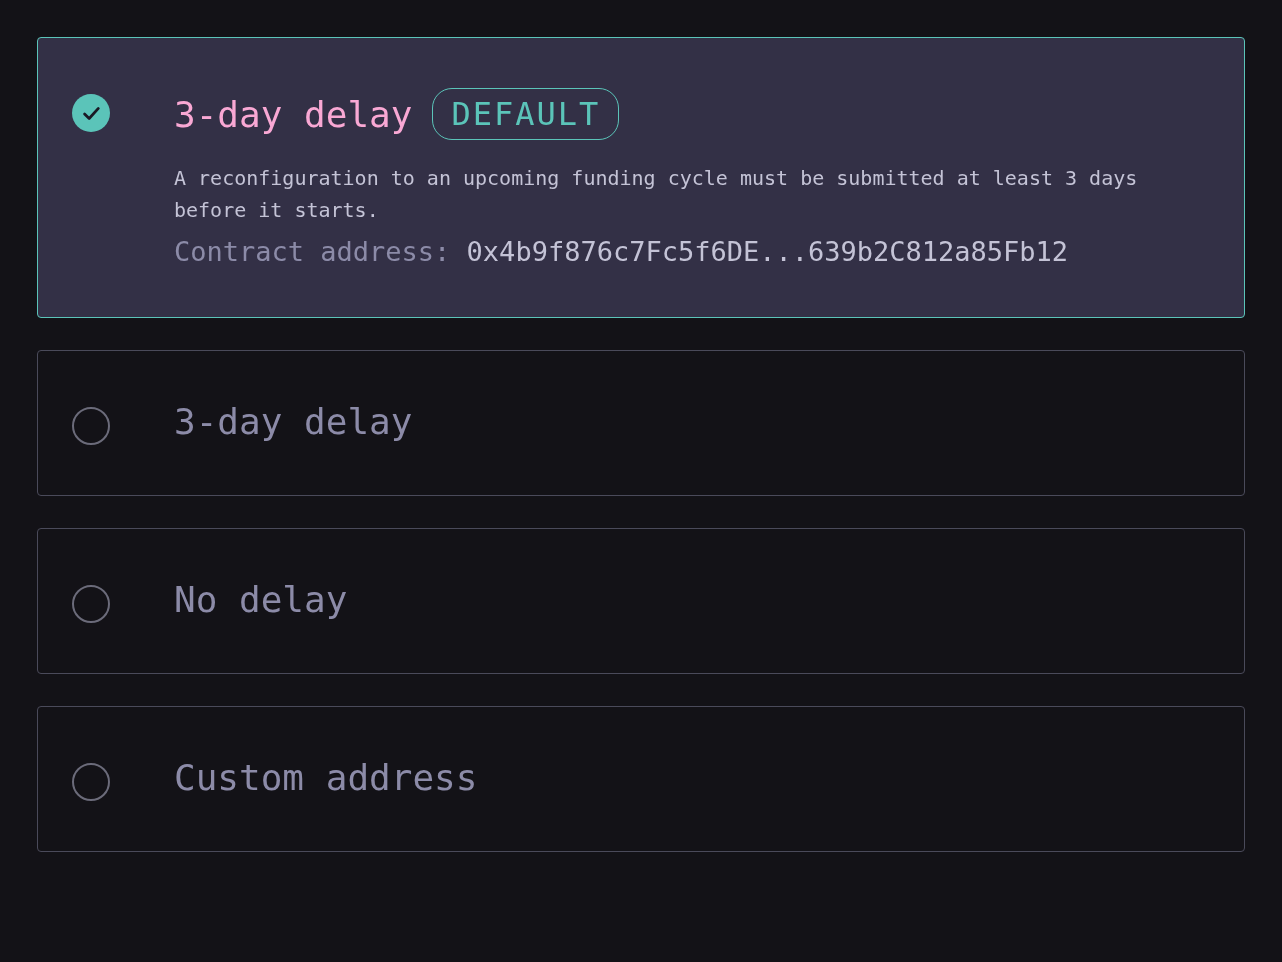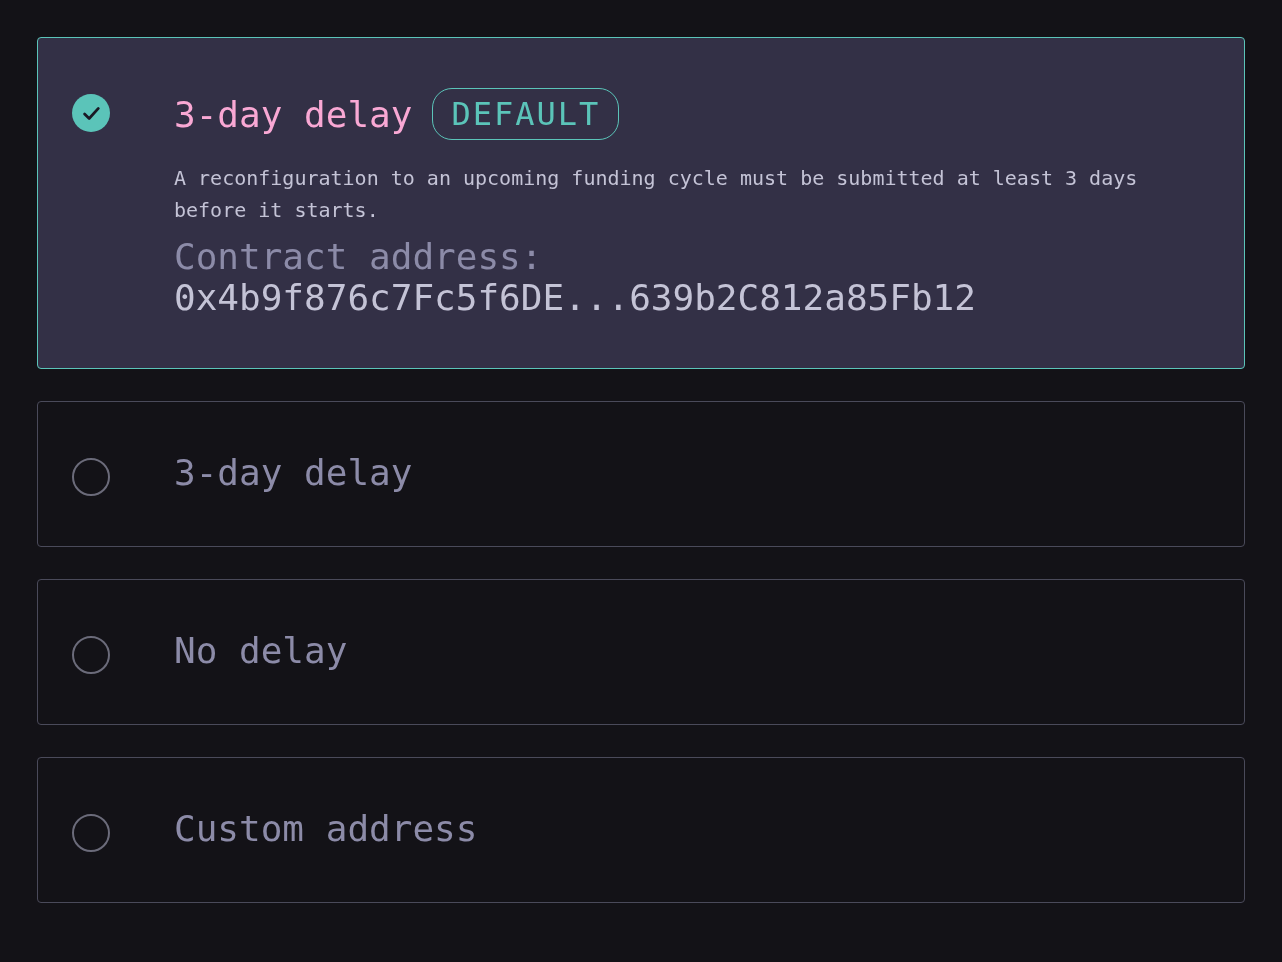--- a/index.html
+++ b/index.html
@@ -81,21 +81,21 @@
       letter-spacing: 2px;
     }
     .description {
       font-size: 20px;
       color: #c4c3d6;
       line-height: 1.6;
       margin-bottom: 10px;
       letter-spacing: 0px;
     }
     .meta-row {
-      font-size: 36px;
+      font-size: 27px;
       letter-spacing: 0px;
     }
     .meta-label {
       color: #8c8ba8;
     }
     .meta-value {
       color: #c4c3d6;
     }
     .option-card.collapsed .title-row {
       margin-bottom: 0;

